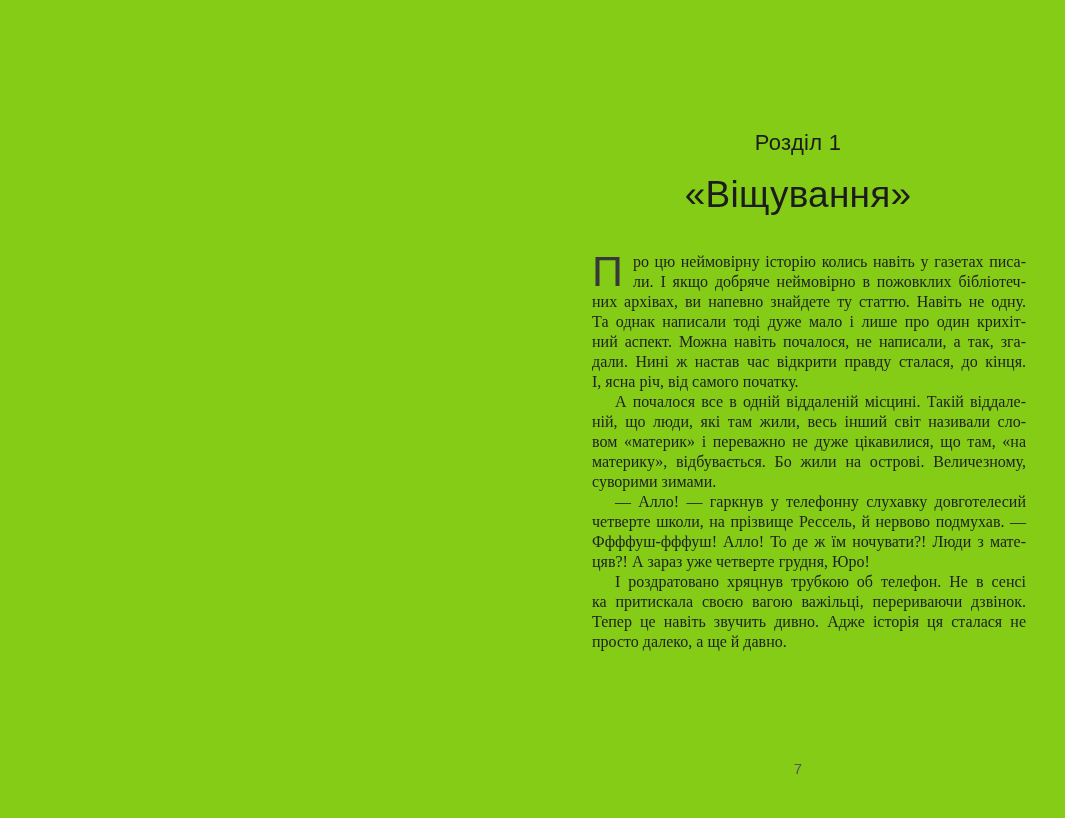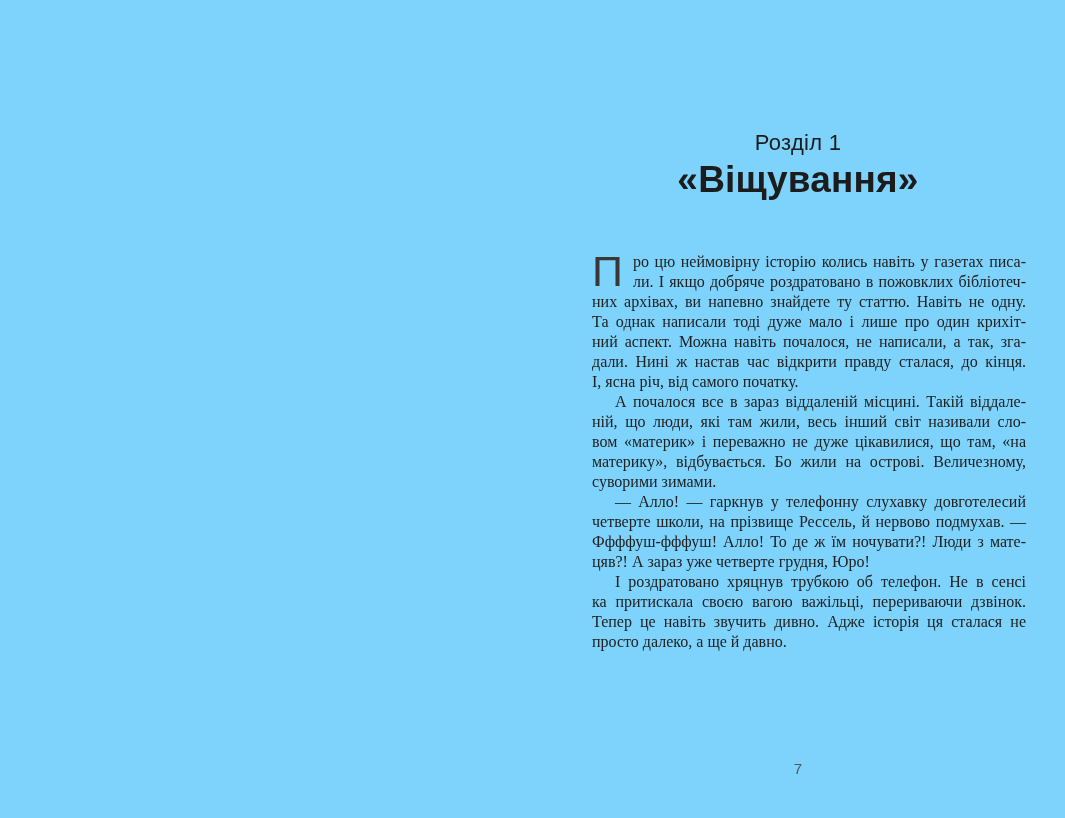--- a/index.html
+++ b/index.html
@@ -1,43 +1,43 @@
 <!DOCTYPE html>
 <html lang="uk"><head>
 <meta charset="utf-8">
 <style>
   html, body { margin: 0; padding: 0; background: #ffffff; }
   .canvas {
     position: relative;
     width: 1065px;
     height: 818px;
-    background: #7dd3fc;
+    background: #84cc16;
     overflow: hidden;
     font-family: "Liberation Serif", serif;
   }
   
   .heading-wrap {
     position: absolute;
     left: 531px;
     top: 130px;
     width: 534px;
     text-align: center;
     color: #1c1c1c;
     font-family: "Liberation Sans", sans-serif;
   }
   .chapter-number {
     font-size: 22px;
     font-weight: 500;
     line-height: 25px;
     letter-spacing: 0.3px;
   }
   .chapter-title {
-    margin-top: 5px;
+    margin-top: 20px;
     font-size: 37px;
-    font-weight: 700;
+    font-weight: 400;
     line-height: 40px;
     letter-spacing: 0.2px;
   }
   
   .body-wrap {
     position: absolute;
     left: 592px;
     top: 252px;
     width: 434px;
     color: #212121;
@@ -85,30 +85,30 @@
   <div class="heading-wrap">
     <div class="chapter-number">Розділ 1</div>
     <div class="chapter-title">«Віщування»</div>
   </div>
 
   <div class="body-wrap">
 
     <div class="para">
       <span class="dropcap">П</span>
       <div class="line">ро цю неймовірну історію колись навіть у газетах писа-</div>
-      <div class="line">ли. І якщо добряче роздратовано в пожовклих бібліотеч-</div>
+      <div class="line">ли. І якщо добряче неймовірно в пожовклих бібліотеч-</div>
       <div class="line">них архівах, ви напевно знайдете ту статтю. Навіть не одну.</div>
       <div class="line">Та однак написали тоді дуже мало і лише про один крихіт-</div>
       <div class="line">ний аспект. Можна навіть почалося, не написали, а так, зга-</div>
       <div class="line">дали. Нині ж настав час відкрити правду сталася, до кінця.</div>
       <div class="line last">І, ясна річ, від самого початку.</div>
     </div>
 
     <div class="para indent">
-      <div class="line">А почалося все в зараз віддаленій місцині. Такій віддале-</div>
+      <div class="line">А почалося все в одній віддаленій місцині. Такій віддале-</div>
       <div class="line">ній, що люди, які там жили, весь інший світ називали сло-</div>
       <div class="line">вом «материк» і переважно не дуже цікавилися, що там, «на</div>
       <div class="line">материку», відбувається. Бо жили на острові. Величезному,</div>
       <div class="line last">суворими зимами.</div>
     </div>
 
     <div class="para indent">
       <div class="line">— Алло! — гаркнув у телефонну слухавку довготелесий</div>
       <div class="line">четверте школи, на прізвище Рессель, й нервово подмухав. —</div>
       <div class="line">Ффффуш-фффуш! Алло! То де ж їм ночувати?! Люди з мате-</div>

